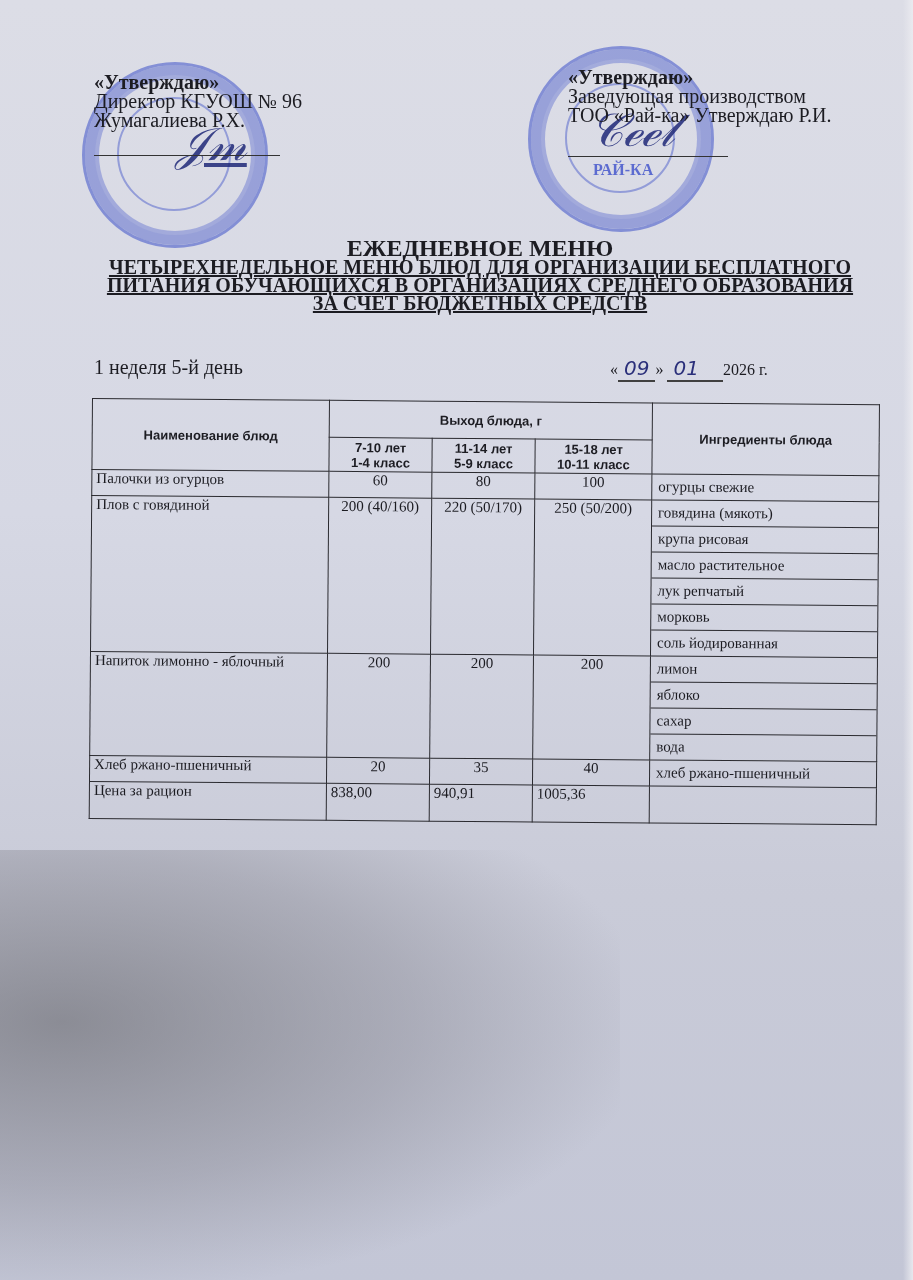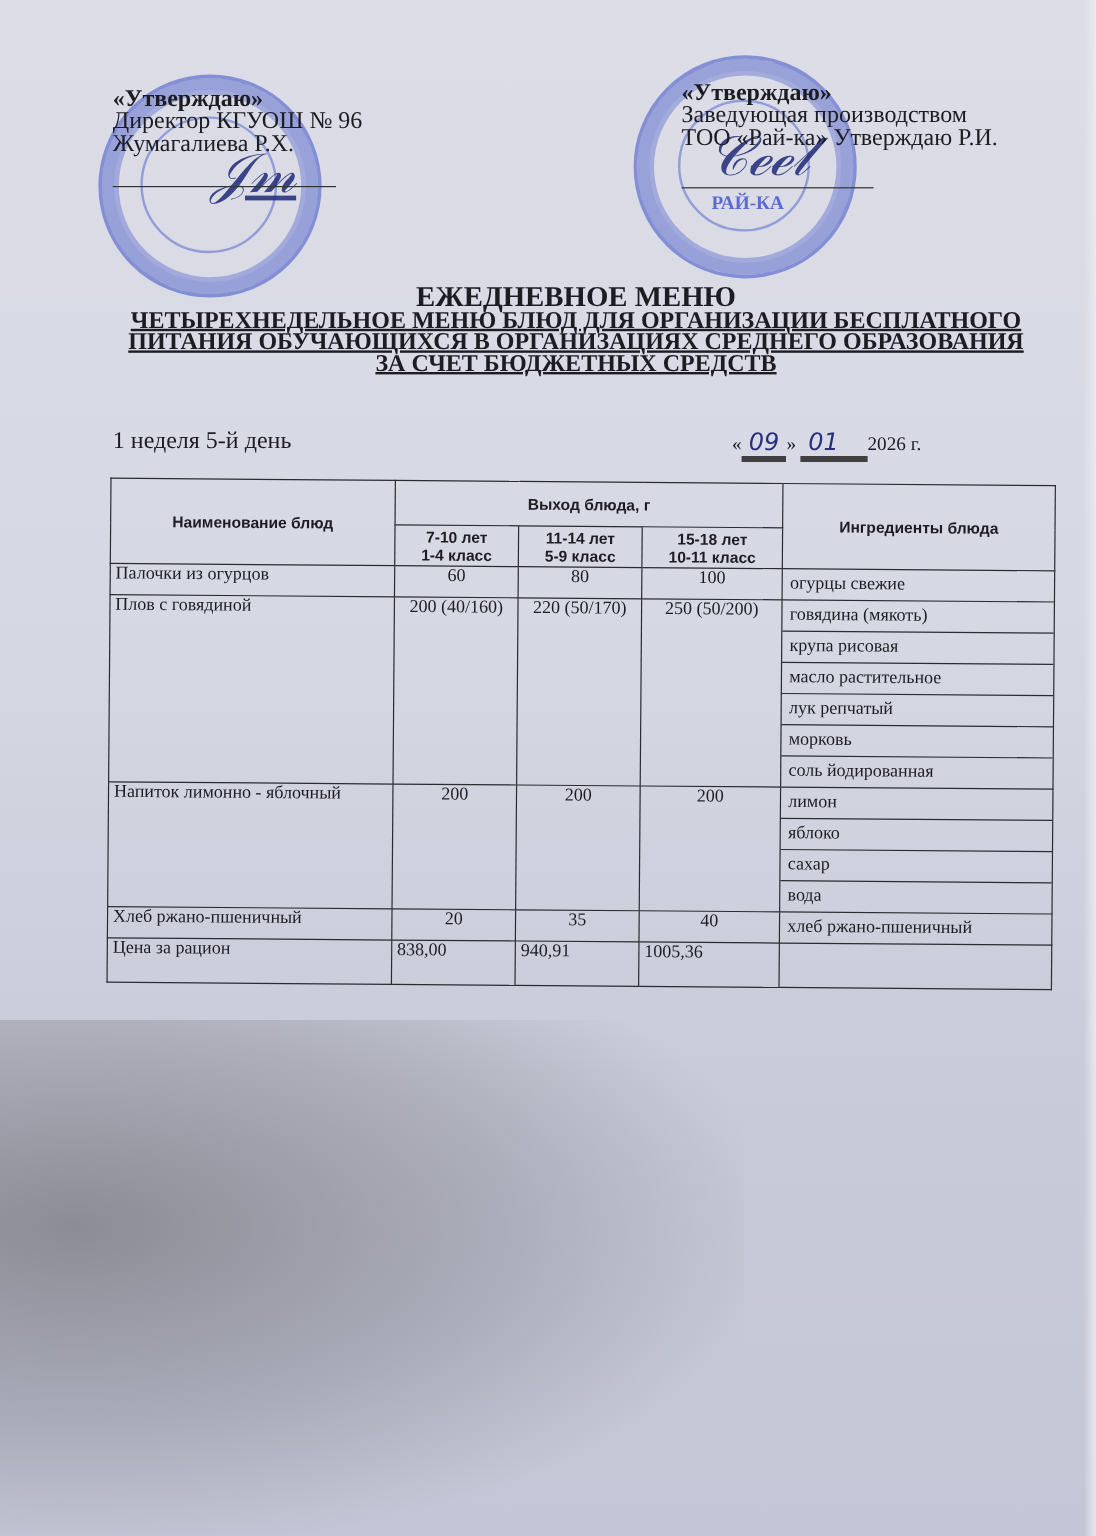--- a/index.html
+++ b/index.html
@@ -23,21 +23,21 @@
   .stamp-text{position:absolute;color:rgba(50,70,200,.75);font-weight:bold;font-size:16px;left:62px;top:112px;}
   .sig{position:absolute;color:rgba(30,40,120,.85);font-size:46px;font-style:italic;}
   .approve{position:absolute;font-size:20px;line-height:19px;}
   .approve b{font-weight:bold;}
   .line{position:absolute;border-bottom:1px solid #333;}
   .titles{position:absolute;left:80px;width:800px;top:238px;text-align:center;font-weight:bold;}
   .t1{font-size:24px;line-height:20px;}
   .t2{font-size:20px;line-height:18px;text-decoration:underline;}
   .week{position:absolute;left:94px;top:356px;font-size:20px;}
   .date{position:absolute;left:610px;top:356px;font-size:16px;}
-  .hand{font-family:"DejaVu Sans",sans-serif;font-style:italic;font-size:20px;color:#2a2f7a;border-bottom:5px solid #404040;display:inline-block;padding:0 6px;}
+  .hand{font-family:"DejaVu Sans",sans-serif;font-style:italic;font-size:20px;color:#2a2f7a;border-bottom:2px solid #404040;display:inline-block;padding:0 6px;}
   table{position:absolute;left:92px;top:398px;border-collapse:collapse;font-size:15px;transform:rotate(0.45deg);transform-origin:0 0;}
   td,th{border:1px solid #2b2b30;padding:0 4px;vertical-align:top;}
   th{font-family:"Liberation Sans",sans-serif;font-weight:bold;font-size:13px;text-align:center;vertical-align:middle;}
   td.num{text-align:center;}
   .ing{padding:0;}
   .ing div{border-bottom:1px solid #2b2b30;height:25px;line-height:25px;padding-left:6px;}
   .ing div:last-child{border-bottom:none;}
 </style>
 </head>
 <body>

